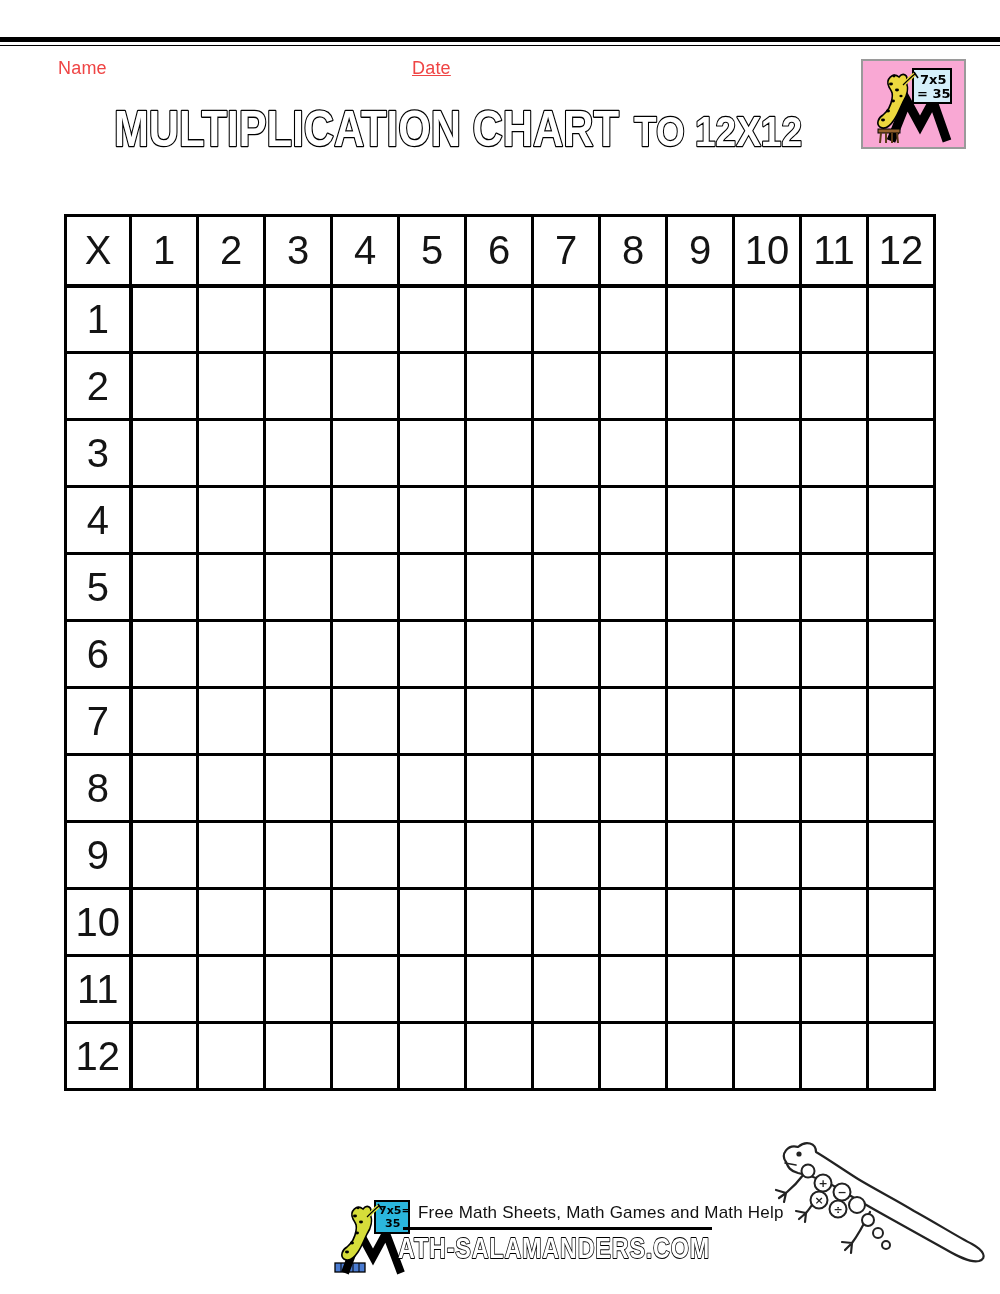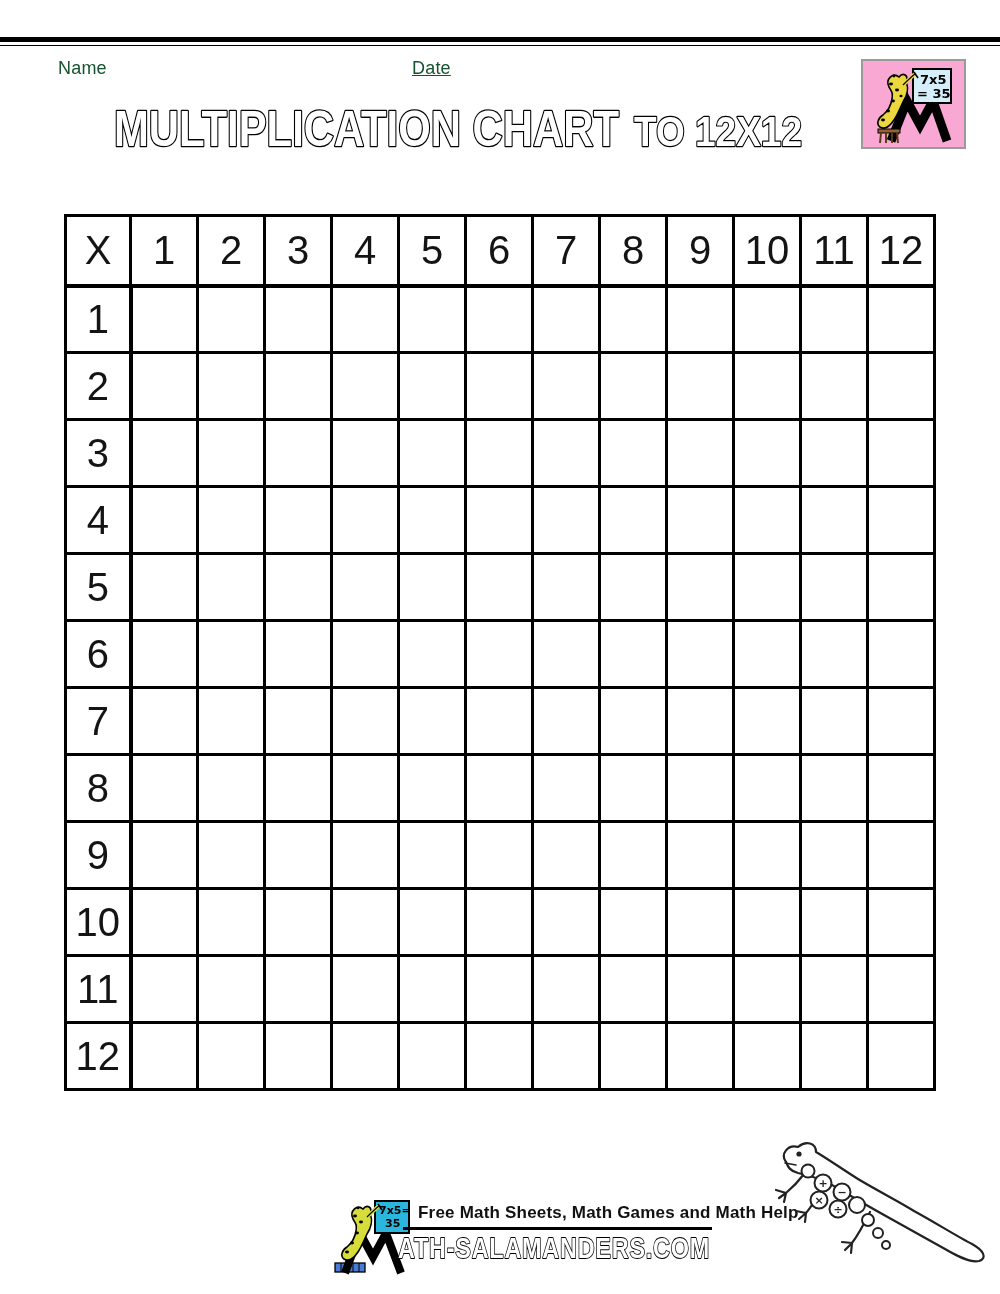--- a/index.html
+++ b/index.html
@@ -6,21 +6,21 @@
   html,body { width:1000px; height:1294px; background:#ffffff; }
   body { font-family:"Liberation Sans", sans-serif; position:relative; overflow:hidden; }
 
   .abs { position:absolute; }
 
   
   .top-rule-thick { left:0; top:37px; width:1000px; height:5px; background:#000; }
   .top-rule-thin  { left:0; top:45px; width:1000px; height:1px; background:#000; }
 
   
-  .field-label { font-size:18px; color:#14532d; letter-spacing:0.2px; }
+  .field-label { font-size:18px; color:#ef4444; letter-spacing:0.2px; }
   .name-label { left:58px;  top:58px; }
   .date-label { left:412px; top:58px;text-decoration:underline; }
 
   
   .logo-box { left:861px; top:59px; width:105px; height:90px; border:2px solid #9a9a9a; background:#f9a8d4; }
 
   
   .title-svg { left:112px; top:98px; }
   .outline-text { fill:#ffffff; stroke:#000000; paint-order:stroke; stroke-linejoin:round; font-family:"Liberation Sans",sans-serif; font-weight:bold; }
 
@@ -28,21 +28,21 @@
   table.grid { position:absolute; left:64px; top:214px; border-collapse:collapse; table-layout:fixed; border:3px solid #000; background:#fff; }
   .grid th, .grid td { border:3px solid #000; padding:0; text-align:center; vertical-align:middle;
                        font-size:40px; font-weight:400; color:#141414; background:#fff; }
   .grid thead tr { height:70px; }
   .grid tbody tr { height:67px; }
   .grid thead th { border-bottom:4px solid #000; }
   .grid tbody th { border-right:4px solid #000; }
 
   
   .footer-logo-svg { left:331px; top:1195px; }
-  .tagline { left:418px; top:1203px; font-size:17px; font-weight:700; color:#111; letter-spacing:0.2px; }
+  .tagline { left:418px; top:1203px; font-size:17px; font-weight:400; color:#111; letter-spacing:0.2px; }
   .footer-rule { left:403px; top:1227px; width:309px; height:3px; background:#000; }
   .sitename-svg { left:398px; top:1231px; }
   .lizard-svg { left:758px; top:1132px; }
 
   .handwriting { font-family:"DejaVu Sans", sans-serif; font-weight:bold; fill:#000; }
 </style>
 </head>
 <body>
 
 <div class="abs top-rule-thick"></div>

